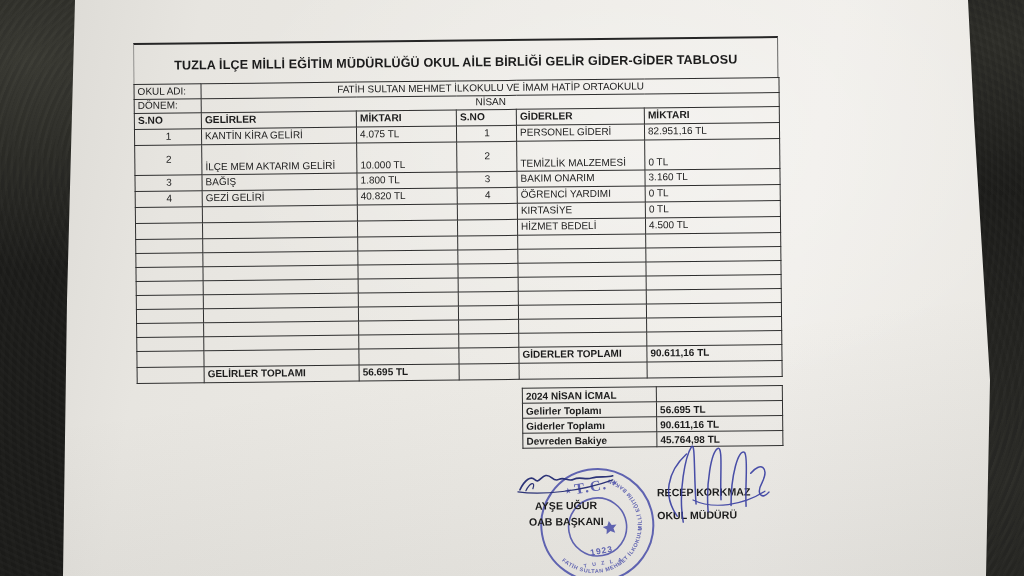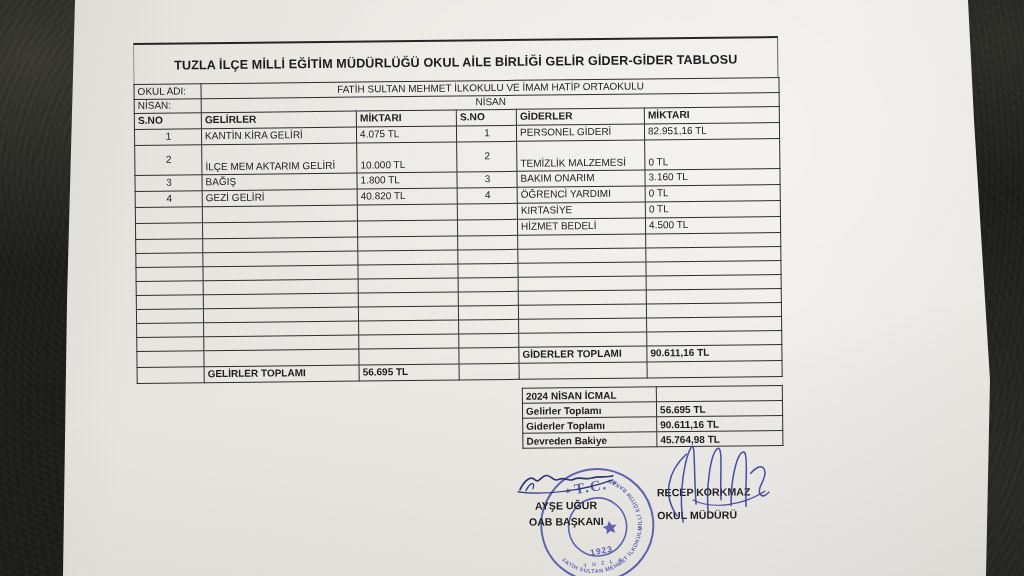--- a/index.html
+++ b/index.html
@@ -99,21 +99,21 @@
         <col style="width:60px">
         <col style="width:128px">
         <col style="width:135px">
       </colgroup>
     <thead>
       <tr class="r-info1">
         <td class="info-label">OKUL ADI:</td>
         <td class="info-value" colspan="5">FATİH SULTAN MEHMET İLKOKULU VE İMAM HATİP ORTAOKULU</td>
       </tr>
       <tr class="r-info2">
-        <td class="info-label">NİSAN:</td>
+        <td class="info-label">DÖNEM:</td>
         <td class="info-value" colspan="5">NİSAN</td>
       </tr>
       <tr class="r-head">
         <th>S.NO</th>
         <th>GELİRLER</th>
         <th>MİKTARI</th>
         <th>S.NO</th>
         <th>GİDERLER</th>
         <th>MİKTARI</th>
       </tr>

